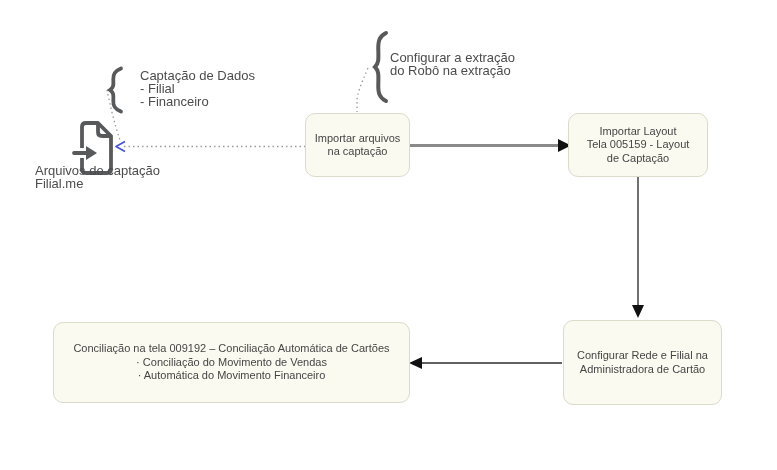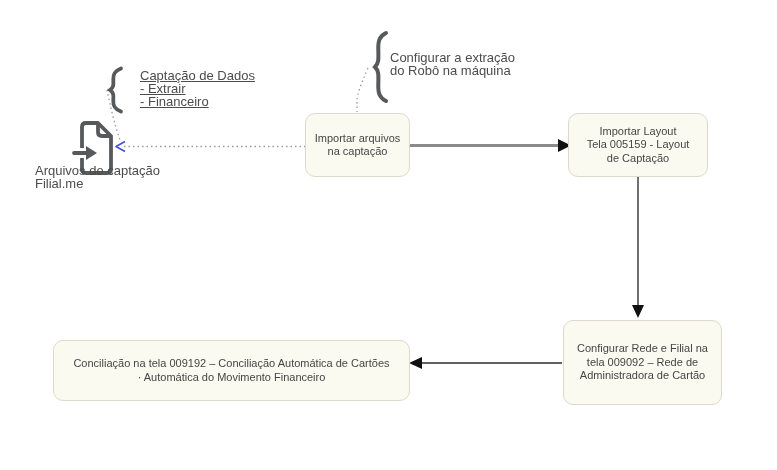--- a/index.html
+++ b/index.html
@@ -20,26 +20,26 @@
     display:flex;flex-direction:column;justify-content:center;align-items:center;
     font-size:11px;line-height:13.5px;color:#454545;
     text-align:center;
     box-sizing:border-box;
     padding:4px;
   }
   .node div{white-space:nowrap;}
   #node-extract{left:305px;top:113px;width:105px;height:64px;}
   #node-import{left:568px;top:113px;width:140px;height:64px;}
   #node-configure{left:563px;top:320px;width:159px;height:85px;}
-  #node-reconcile{left:53px;top:322px;width:357px;height:61px;margin-top:18px;}
+  #node-reconcile{left:53px;top:322px;width:357px;height:81px;}
   .annot{
     position:absolute;font-size:13px;line-height:13.2px;color:#4c4c4c;
     text-align:left;white-space:nowrap;
   }
-  #annot-capture{left:140px;top:69px;text-decoration:underline;}
+  #annot-capture{left:140px;top:69px;}
   #annot-robot{left:390px;top:51px;}
   #annot-file-label{left:35px;top:164px;}
   .brace{position:absolute;}
   #brace-left{left:104px;top:66px;}
   #brace-mid{left:369px;top:30px;}
   #file-icon{position:absolute;left:72px;top:116px;}
 </style>
 </head>
 <body>
 
@@ -64,31 +64,31 @@
     <line x1="562" y1="363" x2="421" y2="363" stroke="#2b2b2b" stroke-width="1.6"></line>
     <polygon points="422,357 409,363 422,369" fill="#111111"></polygon>
   </svg>
 
   <svg class="brace" id="brace-left" width="22" height="48" viewBox="0 0 22 48">
     <path d="M17 2.5 C10.5 5, 9 8.5, 9.3 13.5 C9.6 19.5, 9.6 21.5, 6 24 C9.6 26.5, 9.6 28.5, 9.3 34.5 C9 39.5, 10.5 43, 17 45.5" fill="none" stroke="#58595b" stroke-width="3.8" stroke-linecap="round"></path>
   </svg>
 
   <div class="annot" id="annot-capture">
     <div>Captação de Dados</div>
-    <div>- Extrair</div>
+    <div>- Filial</div>
     <div>- Financeiro</div>
   </div>
 
   <svg class="brace" id="brace-mid" width="22" height="74" viewBox="0 0 22 74">
     <path d="M17 3 C10 6.5, 9 11.5, 9.3 20 C9.6 30, 9.6 33.5, 6 37 C9.6 40.5, 9.6 44, 9.3 54 C9 62.5, 10 67.5, 17 71" fill="none" stroke="#58595b" stroke-width="4" stroke-linecap="round"></path>
   </svg>
 
   <div class="annot" id="annot-robot">
     <div>Configurar a extração</div>
-    <div>do Robô na máquina</div>
+    <div>do Robô na extração</div>
   </div>
 
   <svg id="file-icon" width="46" height="64" viewBox="0 0 46 64">
     <path d="M 14 7 H 26 L 39 20 V 53 Q 39 57 35 57 H 14 Q 10 57 10 53 V 11 Q 10 7 14 7 Z" fill="none" stroke="#58595b" stroke-width="3.8" stroke-linejoin="round"></path>
     <path d="M 26 7 V 16 Q 26 20 30 20 H 39" fill="none" stroke="#58595b" stroke-width="3.8" stroke-linejoin="round"></path>
     <line x1="0" y1="37" x2="19" y2="37" stroke="#ffffff" stroke-width="10"></line>
     <line x1="2" y1="37" x2="17" y2="37" stroke="#58595b" stroke-width="3.8" stroke-linecap="round"></line>
     <polygon points="14,30 25,37 14,44" fill="#58595b"></polygon>
   </svg>
 
@@ -103,22 +103,22 @@
   </div>
 
   <div class="node" id="node-import">
     <div>Importar Layout</div>
     <div>Tela 005159 - Layout</div>
     <div>de Captação</div>
   </div>
 
   <div class="node" id="node-configure">
     <div>Configurar Rede e Filial na</div>
-    <div>tela 009092 – Rede de</div>
     <div>Administradora de Cartão</div>
   </div>
 
   <div class="node" id="node-reconcile">
     <div>Conciliação na tela 009192 – Conciliação Automática de Cartões</div>
+    <div>· Conciliação do Movimento de Vendas</div>
     <div>· Automática do Movimento Financeiro</div>
   </div>
 
 </div>
 
 </body></html>

